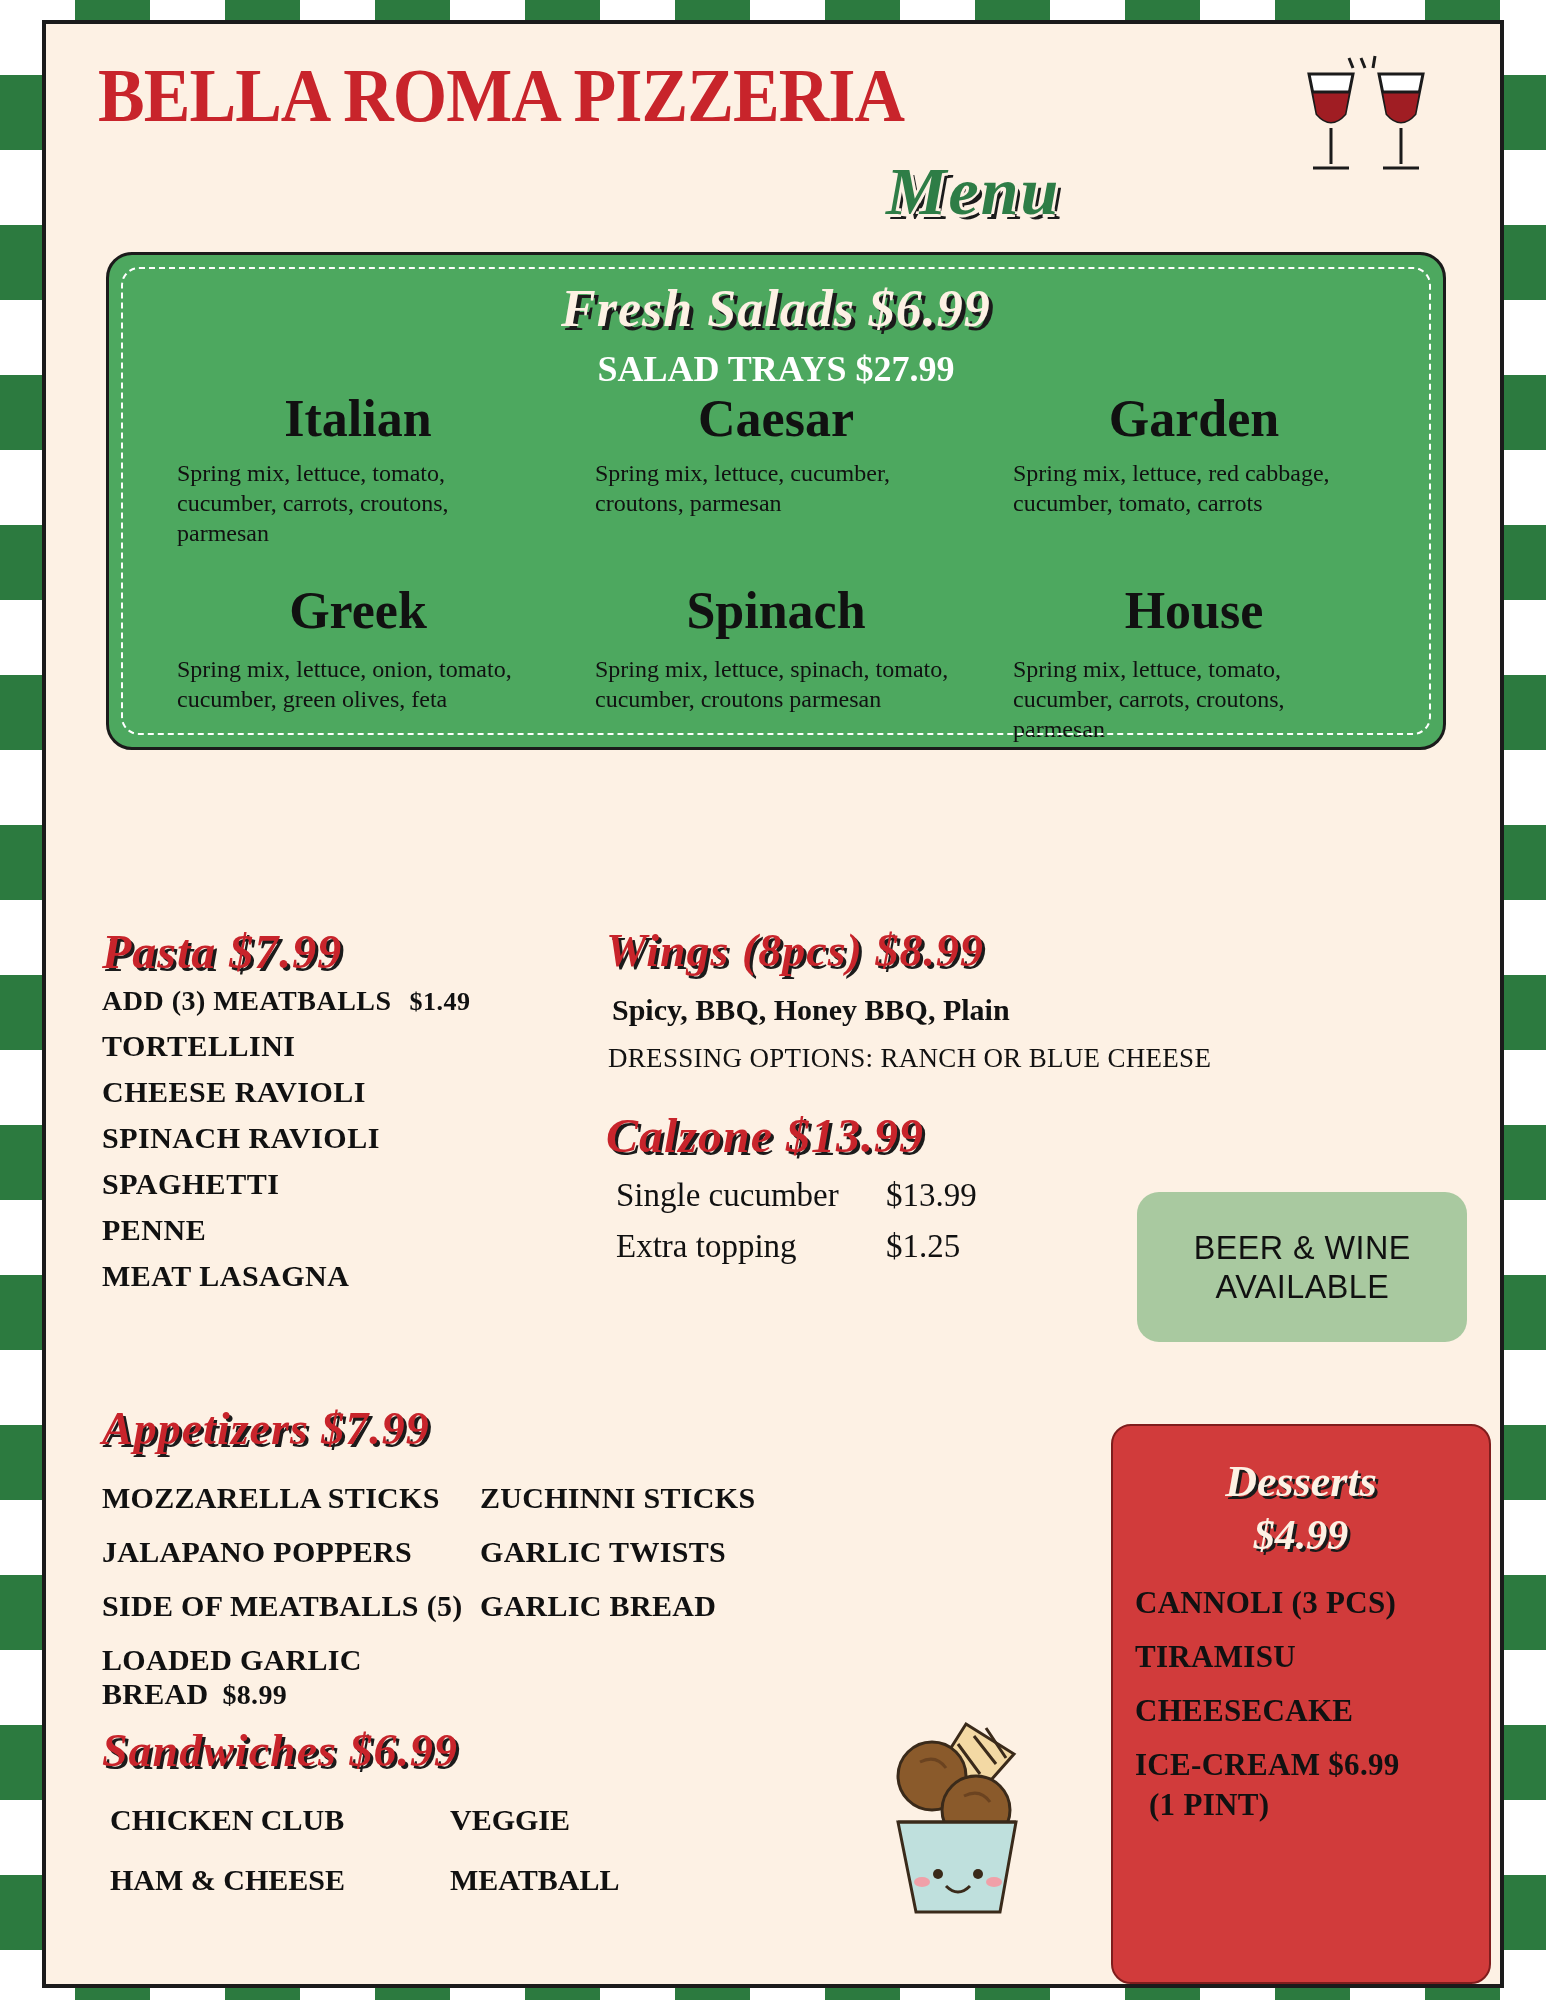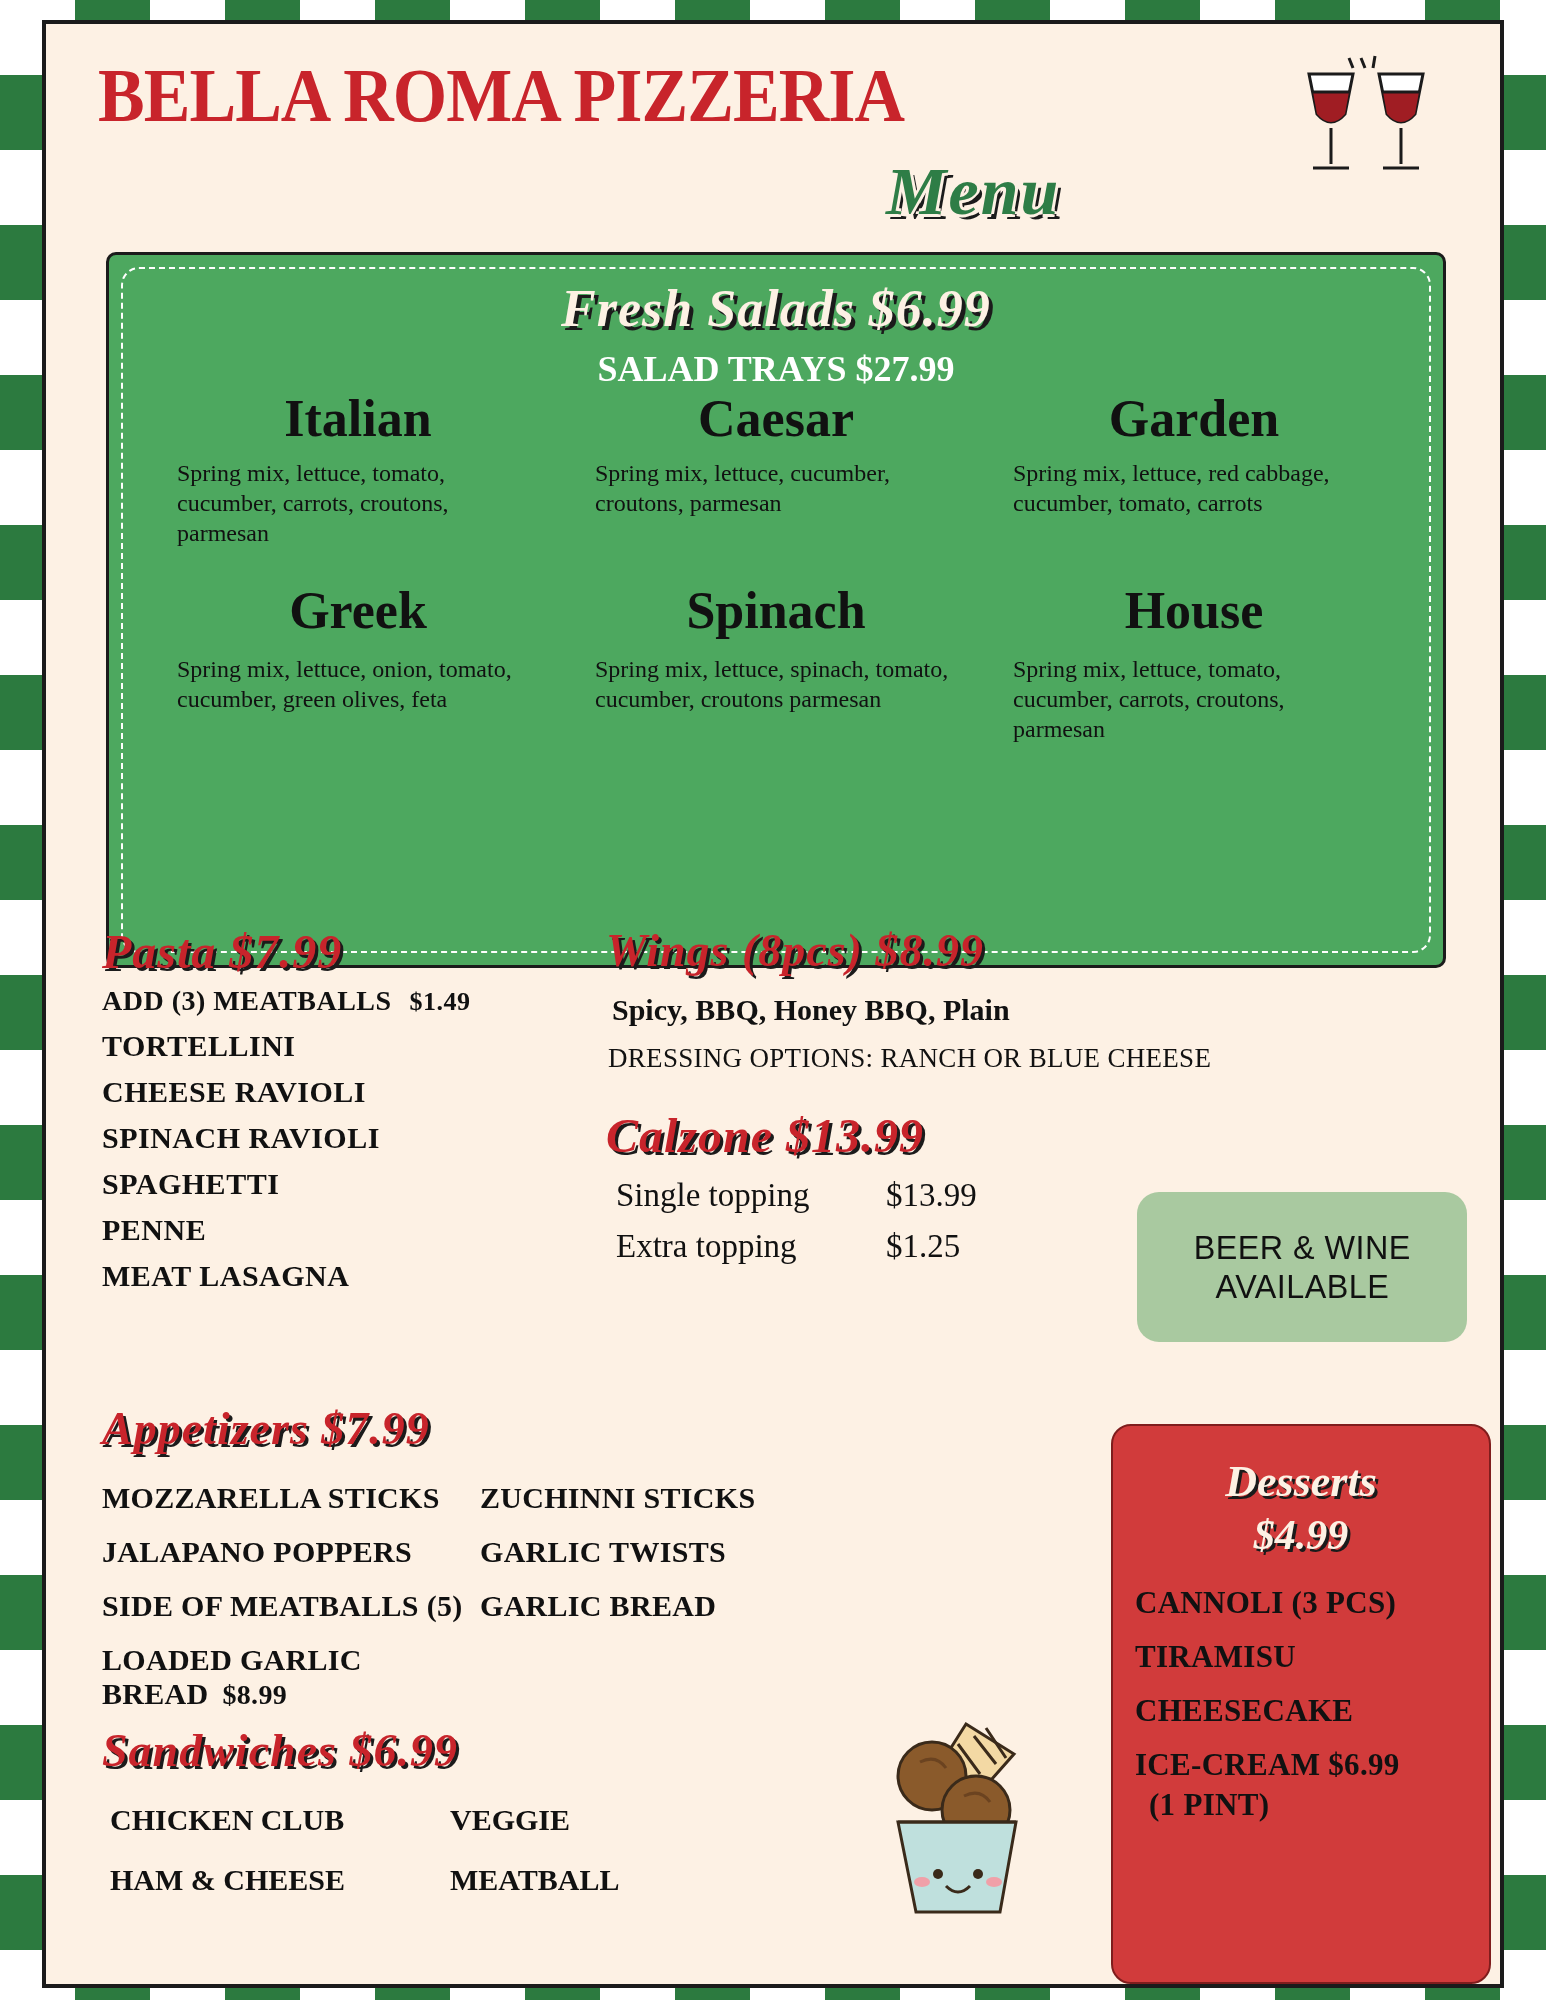--- a/index.html
+++ b/index.html
@@ -59,24 +59,24 @@
       3px 0 0 #fdf1e4, -3px 0 0 #fdf1e4, 0 3px 0 #fdf1e4, 0 -3px 0 #fdf1e4,
       5px 5px 0 #1b1b1b;
   }
   .glasses { position: absolute; left: 1245px; top: 28px; }
   
   .salads {
     position: absolute;
     left: 60px;
     top: 228px;
     width: 1340px;
-    height: 716px;
+    height: 498px;
     background: #4da85f;
     border: 3px solid #1b1b1b;
-    border-radius: 10px;
+    border-radius: 26px;
   }
   .salads::after {
     content: "";
     position: absolute;
     left: 12px; top: 12px; right: 12px; bottom: 12px;
     border: 2px dashed #ffffff;
     border-radius: 18px;
     pointer-events: none;
   }
   .salads-title {
@@ -299,21 +299,21 @@
         <li>MEAT LASAGNA</li>
       </ul>
     </div>
 
     <div class="rcol">
       <div class="head-red wings-h">Wings (8pcs) $8.99</div>
       <div class="wings-flavors">Spicy, BBQ, Honey BBQ, Plain</div>
       <div class="wings-dress">DRESSING OPTIONS: RANCH OR BLUE CHEESE</div>
       <div class="head-red calz-h">Calzone $13.99</div>
       <div class="calz-row">
-        <span class="lbl">Single topping</span>
+        <span class="lbl">Single cucumber</span>
         <span>$13.99</span>
       </div>
       <div class="calz-row">
         <span class="lbl">Extra topping</span>
         <span>$1.25</span>
       </div>
     </div>
 
     <div class="beer">
       <div>BEER &amp; WINE</div>

